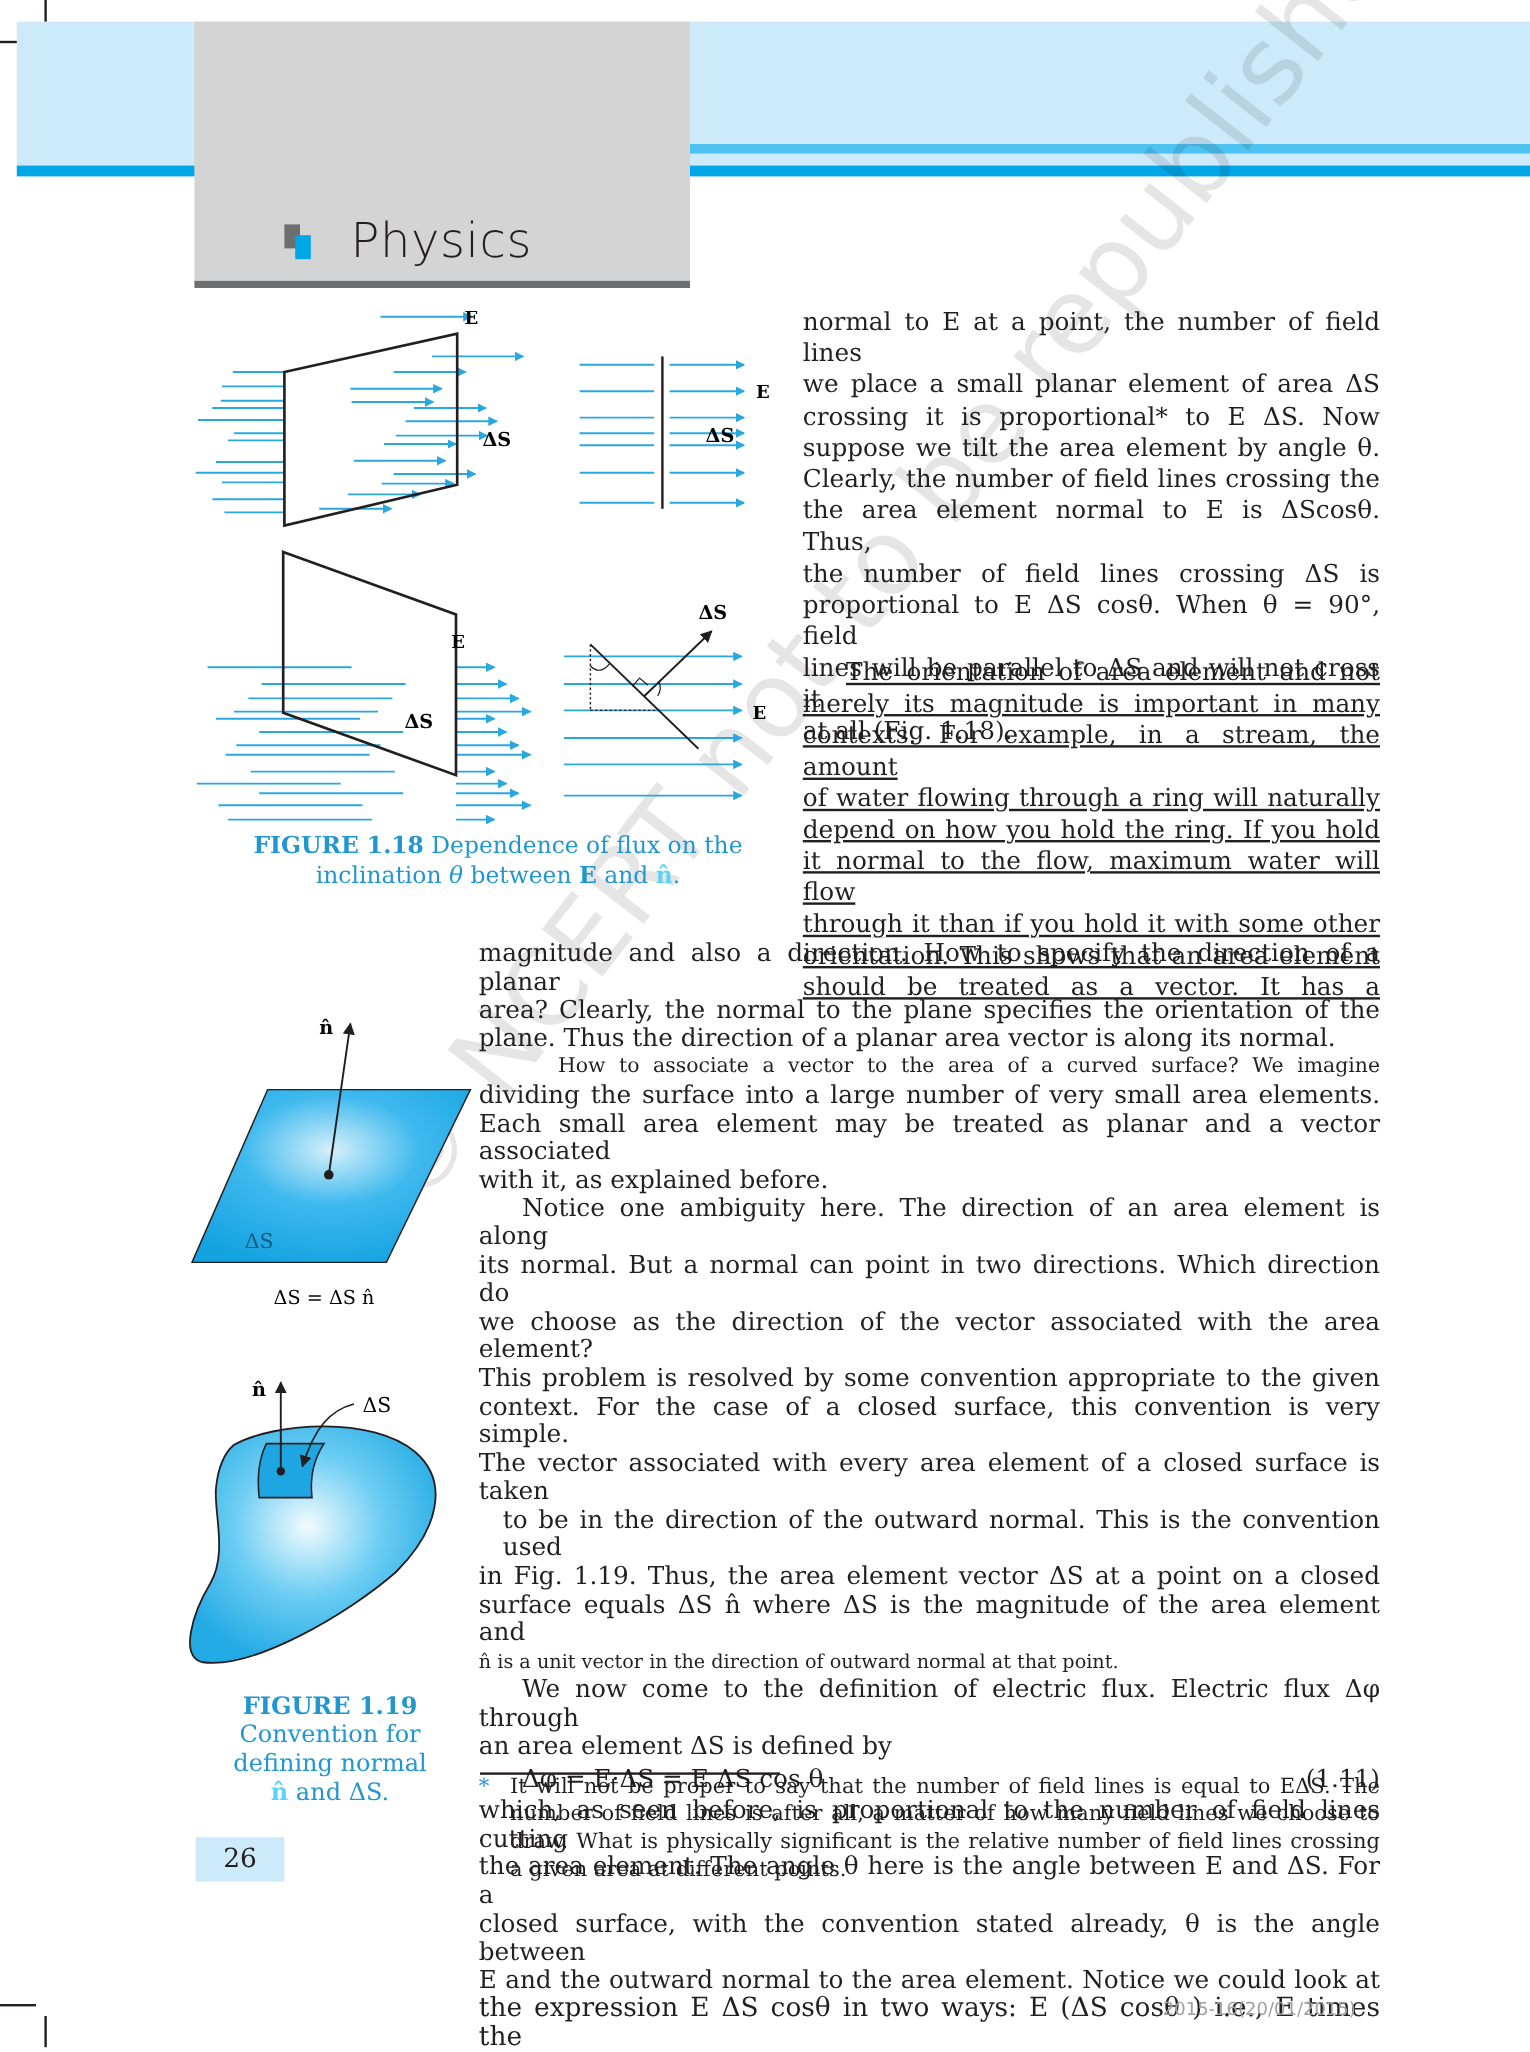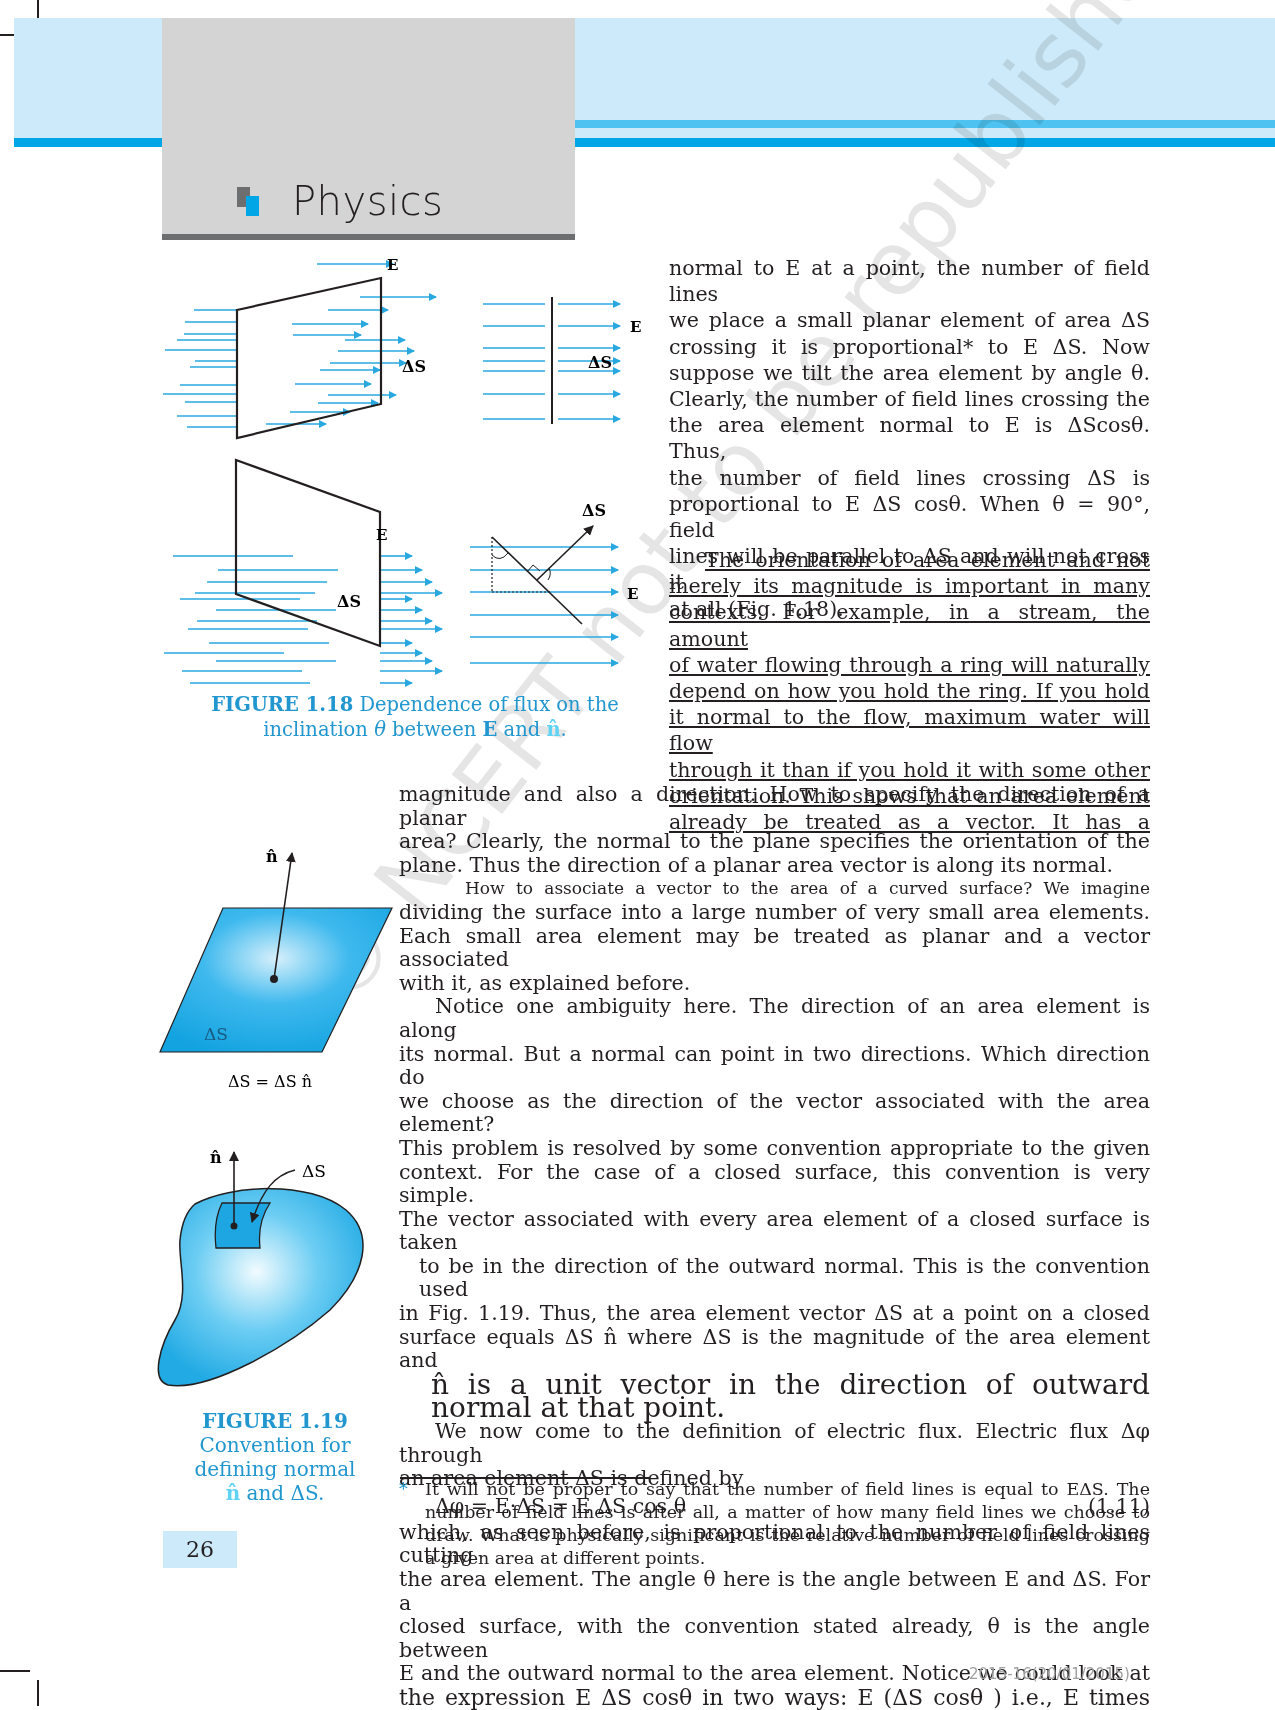--- a/index.html
+++ b/index.html
@@ -222,41 +222,41 @@
   </div>
 <div class="abs" style="left:669px;top:547px;width:481px;text-decoration:underline;" id="narrow2">
     <div class="para" style="text-indent: 36px;">The orientation of area element and not</div>
     <div class="para">merely its magnitude is important in many</div>
     <div class="para">contexts. For example, in a stream, the amount</div>
     <div class="para">of water flowing through a ring will naturally</div>
     <div class="para">depend on how you hold the ring. If you hold</div>
     <div class="para">it normal to the flow, maximum water will flow</div>
     <div class="para">through it than if you hold it with some other</div>
     <div class="para">orientation. This shows that an area element</div>
-    <div class="para">already be treated as a vector. It has a</div>
+    <div class="para">should be treated as a vector. It has a</div>
   </div>
 
 <div class="abs" style="left:399px;top:783px;width:751px;" id="wide">
     <div class="para" style="font-size: 20.6px; line-height: 23.6px;">magnitude and also a direction. How to specify the direction of a planar</div>
     <div class="para" style="font-size: 20.6px; line-height: 23.6px;">area? Clearly, the normal to the plane specifies the orientation of the</div>
     <div class="para last" style="font-size: 20.6px; line-height: 23.6px;">plane. Thus the direction of a planar area vector is along its normal.</div>
     <div class="para" style="text-indent: 36px; font-size: 17px; line-height: 23.6px; margin-left: 30px;">How to associate a vector to the area of a curved surface? We imagine</div>
     <div class="para" style="font-size: 20.6px; line-height: 23.6px;">dividing the surface into a large number of very small area elements.</div>
     <div class="para" style="font-size: 20.6px; line-height: 23.6px;">Each small area element may be treated as planar and a vector associated</div>
     <div class="para last" style="font-size: 20.6px; line-height: 23.6px;">with it, as explained before.</div>
     <div class="para" style="text-indent: 36px; font-size: 20.6px; line-height: 23.6px;">Notice one ambiguity here. The direction of an area element is along</div>
     <div class="para" style="font-size: 20.6px; line-height: 23.6px;">its normal. But a normal can point in two directions. Which direction do</div>
     <div class="para" style="font-size: 20.6px; line-height: 23.6px;">we choose as the direction of the vector associated with the area element?</div>
     <div class="para" style="font-size: 20.6px; line-height: 23.6px;">This problem is resolved by some convention appropriate to the given</div>
     <div class="para" style="font-size: 20.6px; line-height: 23.6px;">context. For the case of a closed surface, this convention is very simple.</div>
     <div class="para" style="font-size: 20.6px; line-height: 23.6px;">The vector associated with every area element of a closed surface is taken</div>
     <div class="para" style="font-size: 20.6px; line-height: 23.6px; margin-left: 20px;">to be in the direction of the outward normal. This is the convention used</div>
     <div class="para" style="font-size: 20.6px; line-height: 23.6px;">in Fig. 1.19. Thus, the area element vector ΔS at a point on a closed</div>
     <div class="para" style="font-size: 20.6px; line-height: 23.6px;">surface equals ΔS n̂ where ΔS is the magnitude of the area element and</div>
-    <div class="para last" style="font-size: 28px; line-height: 23.6px; margin-left: 32px;">n̂ is a unit vector in the direction of outward normal at that point.</div>
+    <div class="para last" style="font-size: 16px; line-height: 23.6px;">n̂ is a unit vector in the direction of outward normal at that point.</div>
     <div class="para" style="text-indent: 36px; font-size: 20.6px; line-height: 23.6px;">We now come to the definition of electric flux. Electric flux Δφ through</div>
     <div class="para last" style="font-size: 20.6px; line-height: 23.6px;">an area element ΔS is defined by</div>
     <div style="display: flex; justify-content: space-between; font-size: 20.6px; line-height: 30px; padding-left: 36px;">
       <span>Δφ = E·ΔS = E ΔS  cos θ</span>
       <span>(1.11)</span>
     </div>
     <div class="para" style="font-size: 20.6px; line-height: 23.6px;">which, as seen before, is proportional to the number of field lines cutting</div>
     <div class="para" style="font-size: 20.6px; line-height: 23.6px;">the area element. The angle θ here is the angle between E and ΔS. For a</div>
     <div class="para" style="font-size: 20.6px; line-height: 23.6px;">closed surface, with the convention stated already, θ is the angle between</div>
     <div class="para" style="font-size: 20.6px; line-height: 23.6px;">E and the outward normal  to the area element. Notice we could look at</div>

